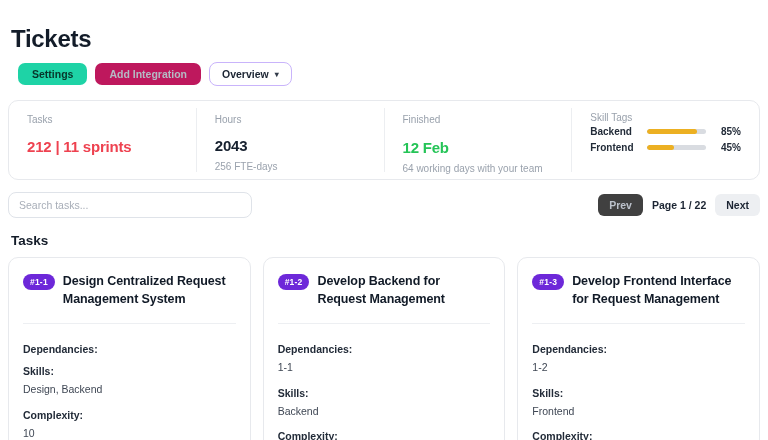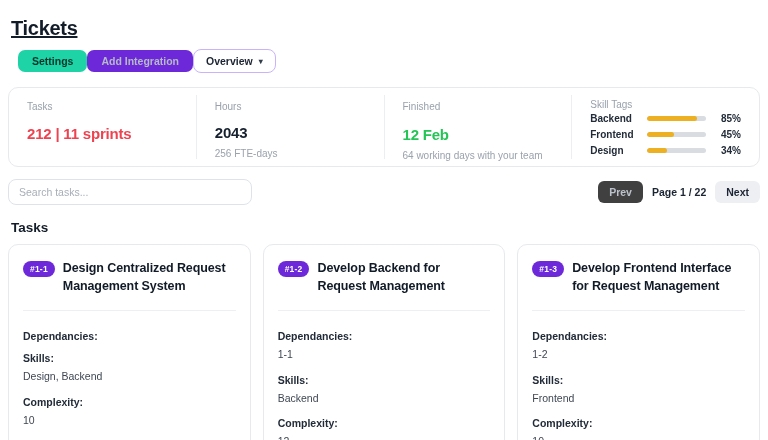--- a/index.html
+++ b/index.html
@@ -1,26 +1,26 @@
 <!DOCTYPE html>
 <html><head>
 <meta charset="utf-8">
 <style>
   * { margin:0; padding:0; box-sizing:border-box; }
   html,body { width:768px; height:440px; overflow:hidden; background:#ffffff;
     font-family:"Liberation Sans", sans-serif; color:#16202e; }
   .wrap { padding:0 8px; }
 
-  .page-title { font-size:20px; font-weight:800; letter-spacing:-0.3px; margin:17px 0 0 3px; color:#131c29;text-decoration:underline; }
+  .page-title { font-size:24px; font-weight:800; letter-spacing:-0.3px; margin:25px 0 0 3px; color:#131c29; }
 
-  .toolbar { display:flex; align-items:center; margin:9px 0 0 10px; }
+  .toolbar { display:flex; align-items:center; gap:8px; margin:9px 0 0 10px; }
   .btn { font-size:10.5px; font-weight:700; padding:5px 14px; border-radius:7px; border:none; cursor:pointer;
     font-family:inherit; }
   .btn-settings { background:#1ed3a6; color:#07352a; }
-  .btn-disabled { background:#6d28d9; color:#b5bbc5; cursor:default; }
+  .btn-disabled { background:#be185d; color:#b5bbc5; cursor:default; }
   .btn-overview { background:#ffffff; color:#1b2432; border:1px solid #c9b4fb; border-radius:8px;
     display:flex; align-items:center; gap:6px; padding:5px 12px; }
   .caret { font-size:8px; color:#333c4a; }
 
   .stats-card { margin-top:14px; border:1px solid #e7e9ed; border-radius:10px; height:80px;
     display:flex; background:#ffffff; }
   .stat-col { flex:1; padding:13px 18px 0 18px; min-width:0; }
   .vdiv { width:1px; background:#eceef1; margin:7px 0; }
   .stat-label { font-size:10px; color:#99a1ac; margin-bottom:9px; }
   .stat-value { font-size:15px; font-weight:800; letter-spacing:-0.2px; }
@@ -104,27 +104,20 @@
           </span>
         <span class="skill-pct">85%</span>
       </div>
       <div class="skill-row">
         <span class="skill-name">Frontend</span>
         <span class="skill-track">
             <span class="skill-fill" style="width: 45%; display: block; height: 100%;"></span>
           </span>
         <span class="skill-pct">45%</span>
       </div>
-      <div class="skill-row">
-        <span class="skill-name">Design</span>
-        <span class="skill-track">
-            <span class="skill-fill" style="width: 34%; display: block; height: 100%;"></span>
-          </span>
-        <span class="skill-pct">34%</span>
-      </div>
     </div>
   </div>
 
   <div class="search-row">
     <input class="search-input" type="text" placeholder="Search tasks..." style="">
     <div class="pager">
       <button class="pager-btn pager-prev" disabled="">Prev</button>
       <span class="pager-label">Page 1 / 22</span>
       <button class="pager-btn pager-next">Next</button>
     </div>

